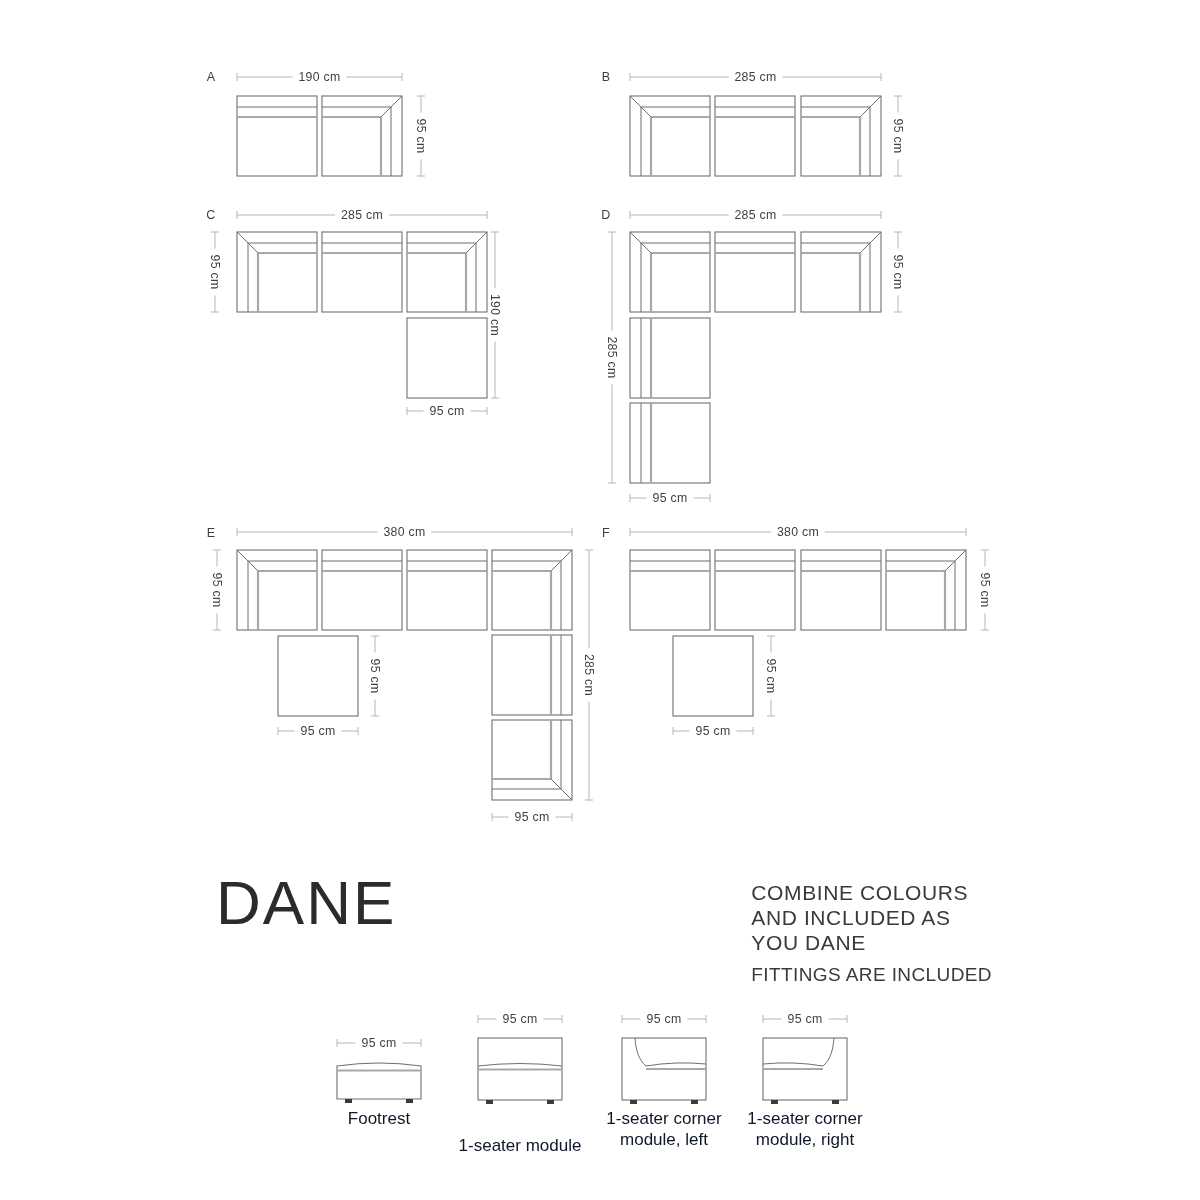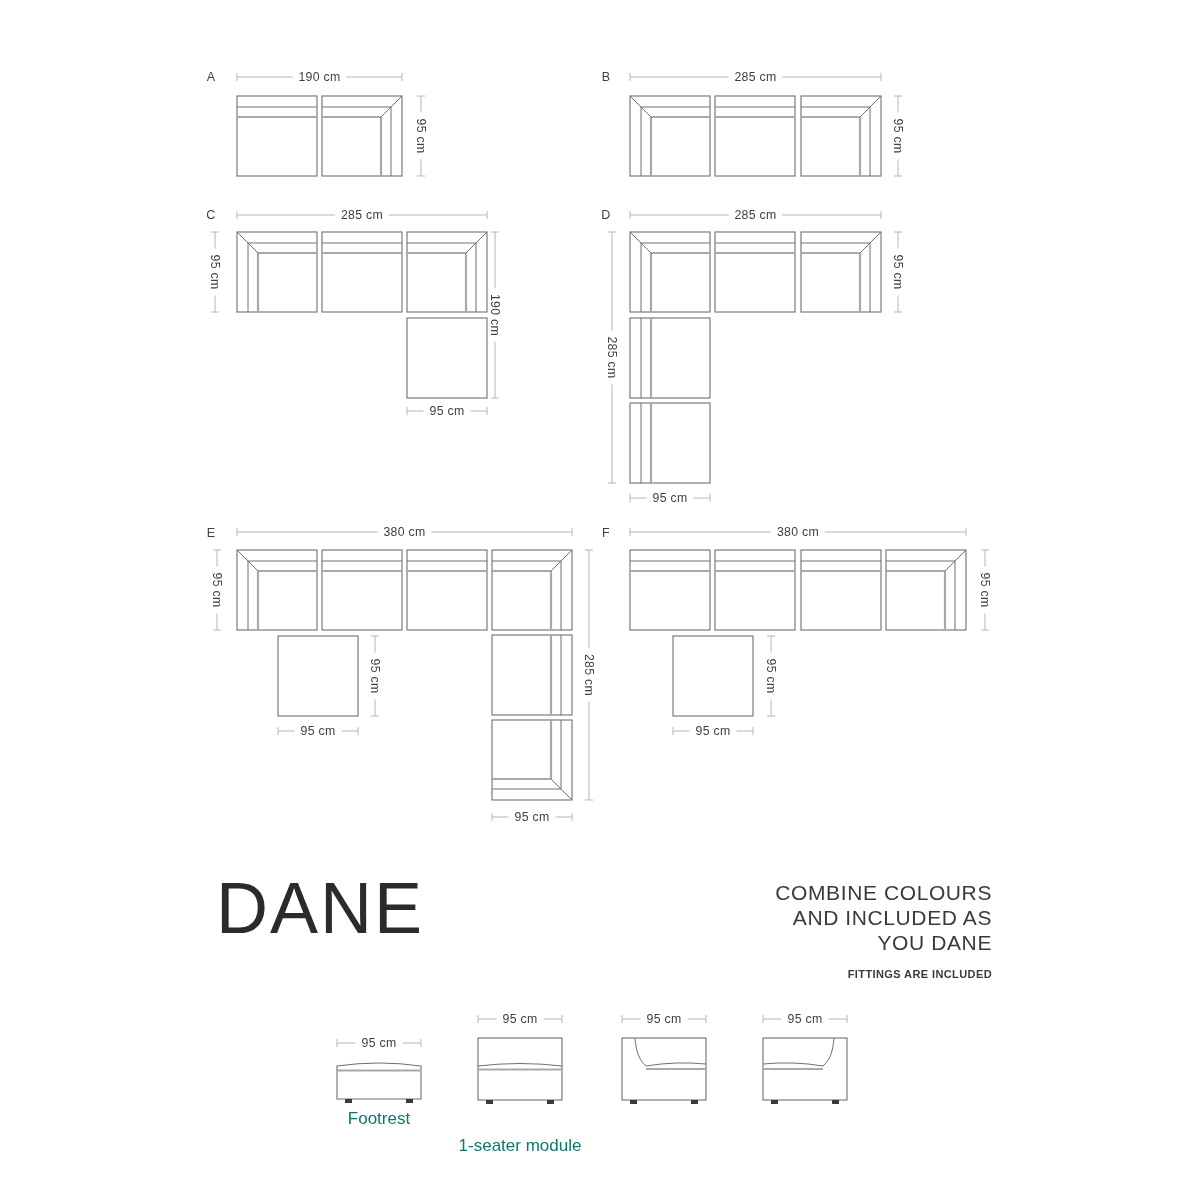--- a/index.html
+++ b/index.html
@@ -1,25 +1,25 @@
 <!DOCTYPE html>
 <html><head>
 <meta charset="utf-8">
 <style>
   html,body{margin:0;padding:0;background:#fff;}
   #sheet{position:relative;width:1200px;height:1200px;background:#fff;overflow:hidden;
          font-family:"Liberation Sans",sans-serif;}
   #canvas{position:absolute;left:0;top:0;}
   svg text{font-family:"Liberation Sans",sans-serif;letter-spacing:0.3px;}
-  .brand{position:absolute;left:216px;top:872px;font-size:72px;font-weight:200;
+  .brand{position:absolute;left:216px;top:872px;font-size:62px;font-weight:200;
          letter-spacing:2px;color:#2b2b2b;line-height:1;}
-  .tagline{position:absolute;right:208px;top:880px;text-align:right;color:#3a3a3a;
+  .tagline{position:absolute;right:208px;top:880px;color:#3a3a3a;
            font-size:21px;font-weight:300;line-height:25px;letter-spacing:0.6px;}
-  .note{font-size:11px;font-weight:700;letter-spacing:0.4px;margin-top:7px;color:#3a3a3a;}
-  .cat-label{position:absolute;top:1108px;width:160px;text-align:center;color:#0f766e;
+  .note{font-size:19px;font-weight:400;letter-spacing:0.4px;margin-top:7px;color:#3a3a3a;}
+  .cat-label{position:absolute;top:1108px;width:160px;text-align:center;color:#0f172a;
              font-size:17px;line-height:21px;font-weight:400;}
 </style>
 </head>
 <body>
 
 <div id="sheet">
 
   <svg id="canvas" width="1200" height="1200" viewBox="0 0 1200 1200">
       <g>
         <text x="211" y="81" text-anchor="middle" fill="#3f3f3f" font-size="12.5">A</text>
@@ -413,13 +413,15 @@
 
   <div class="tagline">
     <div>COMBINE COLOURS</div>
     <div>AND INCLUDED AS</div>
     <div>YOU DANE</div>
     <div class="note">FITTINGS ARE INCLUDED</div>
   </div>
 
   <div class="cat-label" style="left:299px;">Footrest</div>
   <div class="cat-label" style="left:440px;margin-top:27px;">1-seater module</div>
+  <div class="cat-label" style="left:589px;width:150px;">1-seater corner module, left</div>
+  <div class="cat-label" style="left:730px;width:150px;">1-seater corner module, right</div>
 </div>
 
 </body></html>

